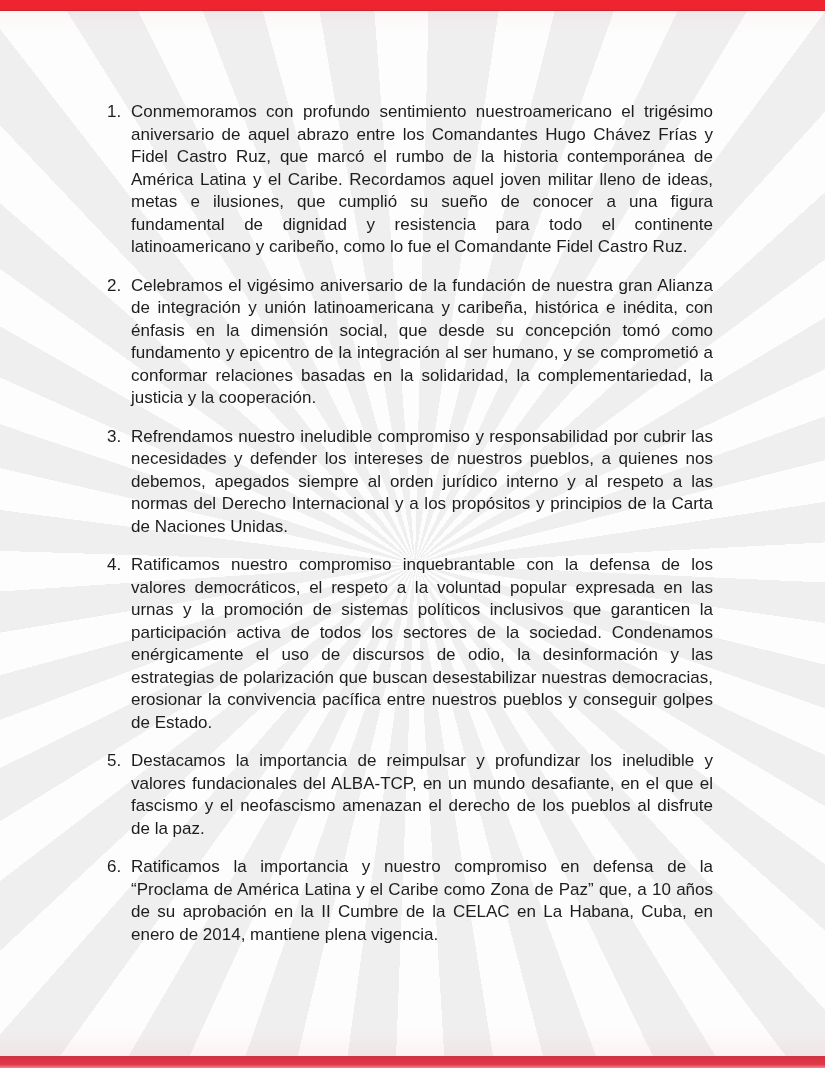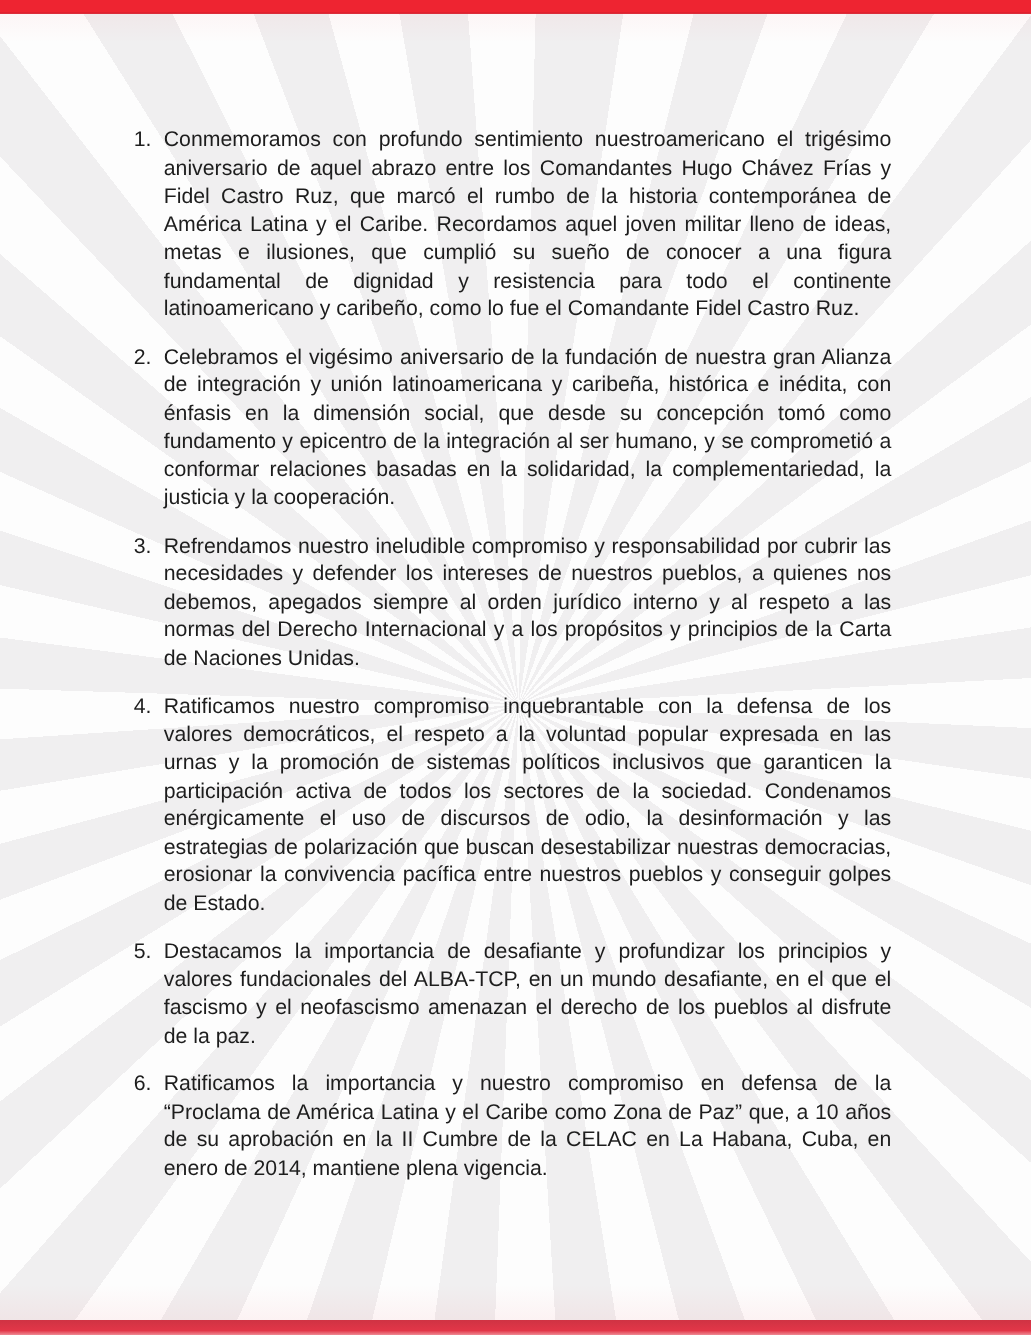--- a/index.html
+++ b/index.html
@@ -90,21 +90,21 @@
       <div class="txt">Refrendamos nuestro ineludible compromiso y responsabilidad por cubrir las necesidades y defender los intereses de nuestros pueblos, a quienes nos debemos, apegados siempre al orden jurídico interno y al respeto a las normas del Derecho Internacional y a los propósitos y principios de la Carta de Naciones Unidas.</div>
     </div>
 
     <div class="item">
       <div class="num">4.</div>
       <div class="txt">Ratificamos nuestro compromiso inquebrantable con la defensa de los valores democráticos, el respeto a la voluntad popular expresada en las urnas y la promoción de sistemas políticos inclusivos que garanticen la participación activa de todos los sectores de la sociedad. Condenamos enérgicamente el uso de discursos de odio, la desinformación y las estrategias de polarización que buscan desestabilizar nuestras democracias, erosionar la convivencia pacífica entre nuestros pueblos y conseguir golpes de Estado.</div>
     </div>
 
     <div class="item">
       <div class="num">5.</div>
-      <div class="txt">Destacamos la importancia de desafiante y profundizar los principios y valores fundacionales del ALBA-TCP, en un mundo desafiante, en el que el fascismo y el neofascismo amenazan el derecho de los pueblos al disfrute de la paz.</div>
+      <div class="txt">Destacamos la importancia de reimpulsar y profundizar los ineludible y valores fundacionales del ALBA-TCP, en un mundo desafiante, en el que el fascismo y el neofascismo amenazan el derecho de los pueblos al disfrute de la paz.</div>
     </div>
 
     <div class="item">
       <div class="num">6.</div>
       <div class="txt">Ratificamos la importancia y nuestro compromiso en defensa de la “Proclama de América Latina y el Caribe como Zona de Paz” que, a 10 años de su aprobación en la II Cumbre de la CELAC en La Habana, Cuba, en enero de 2014, mantiene plena vigencia.</div>
     </div>
 
   </div>
 
   <div class="bar-bottom"></div>

